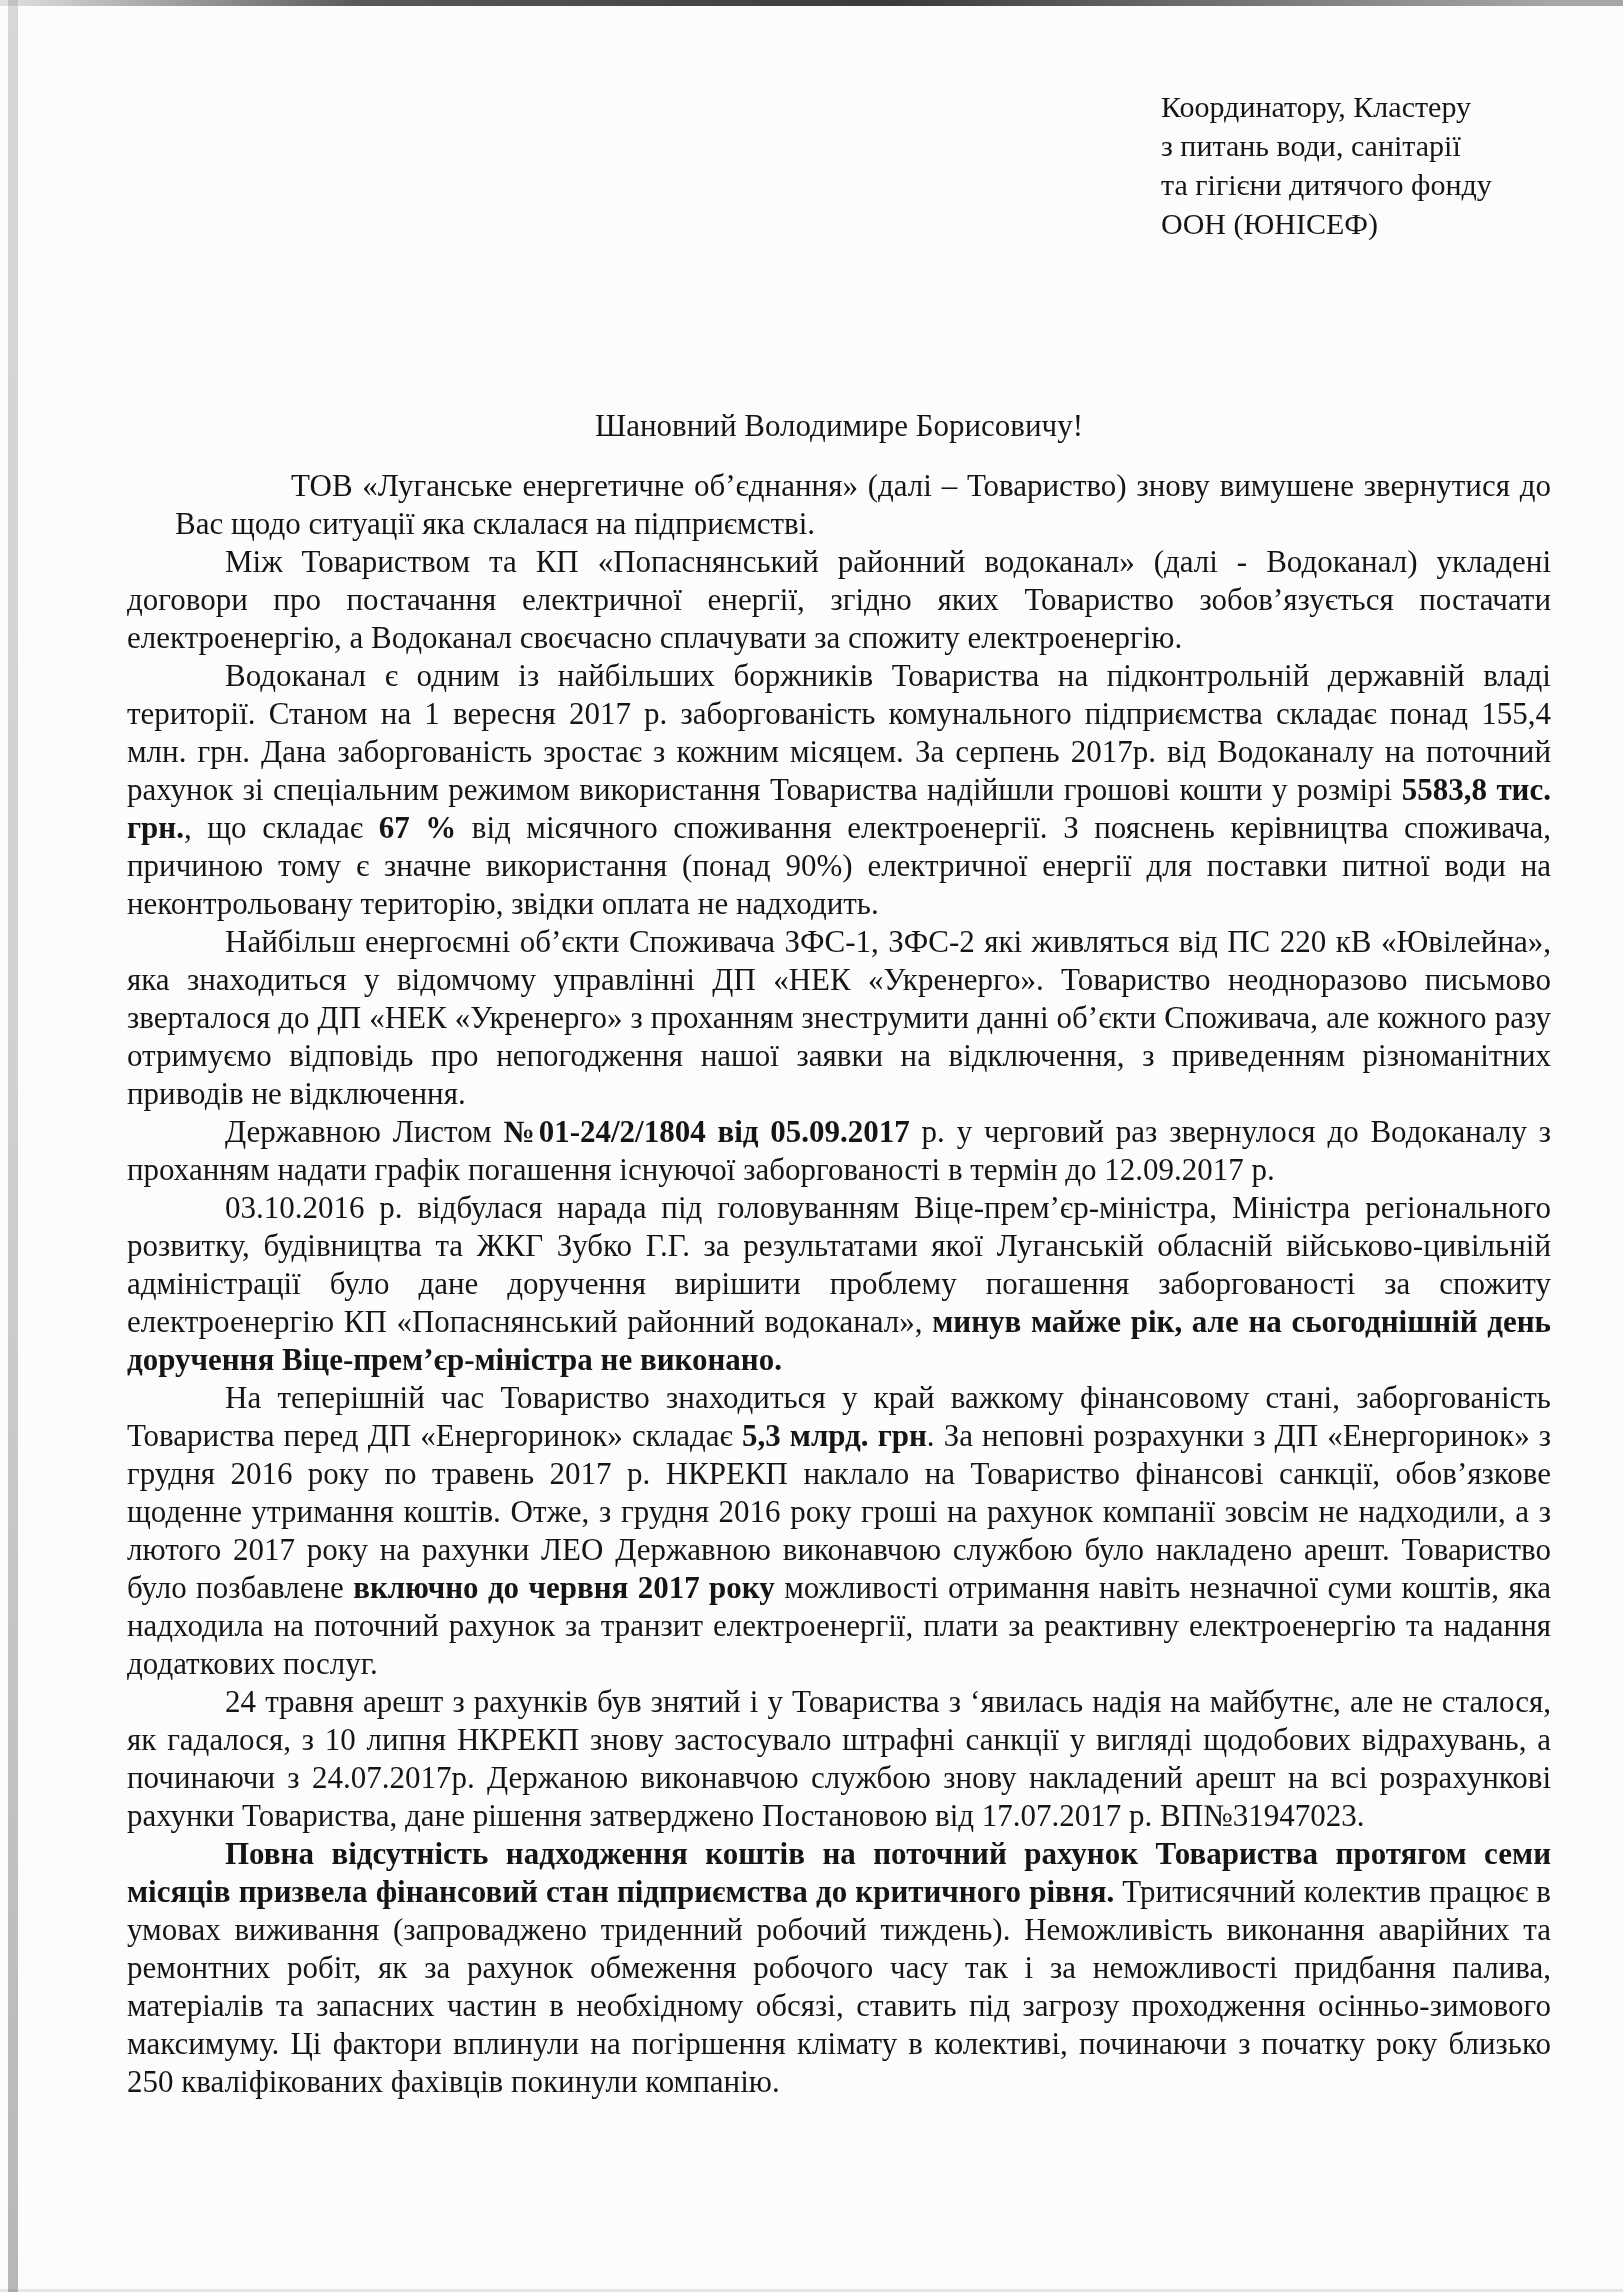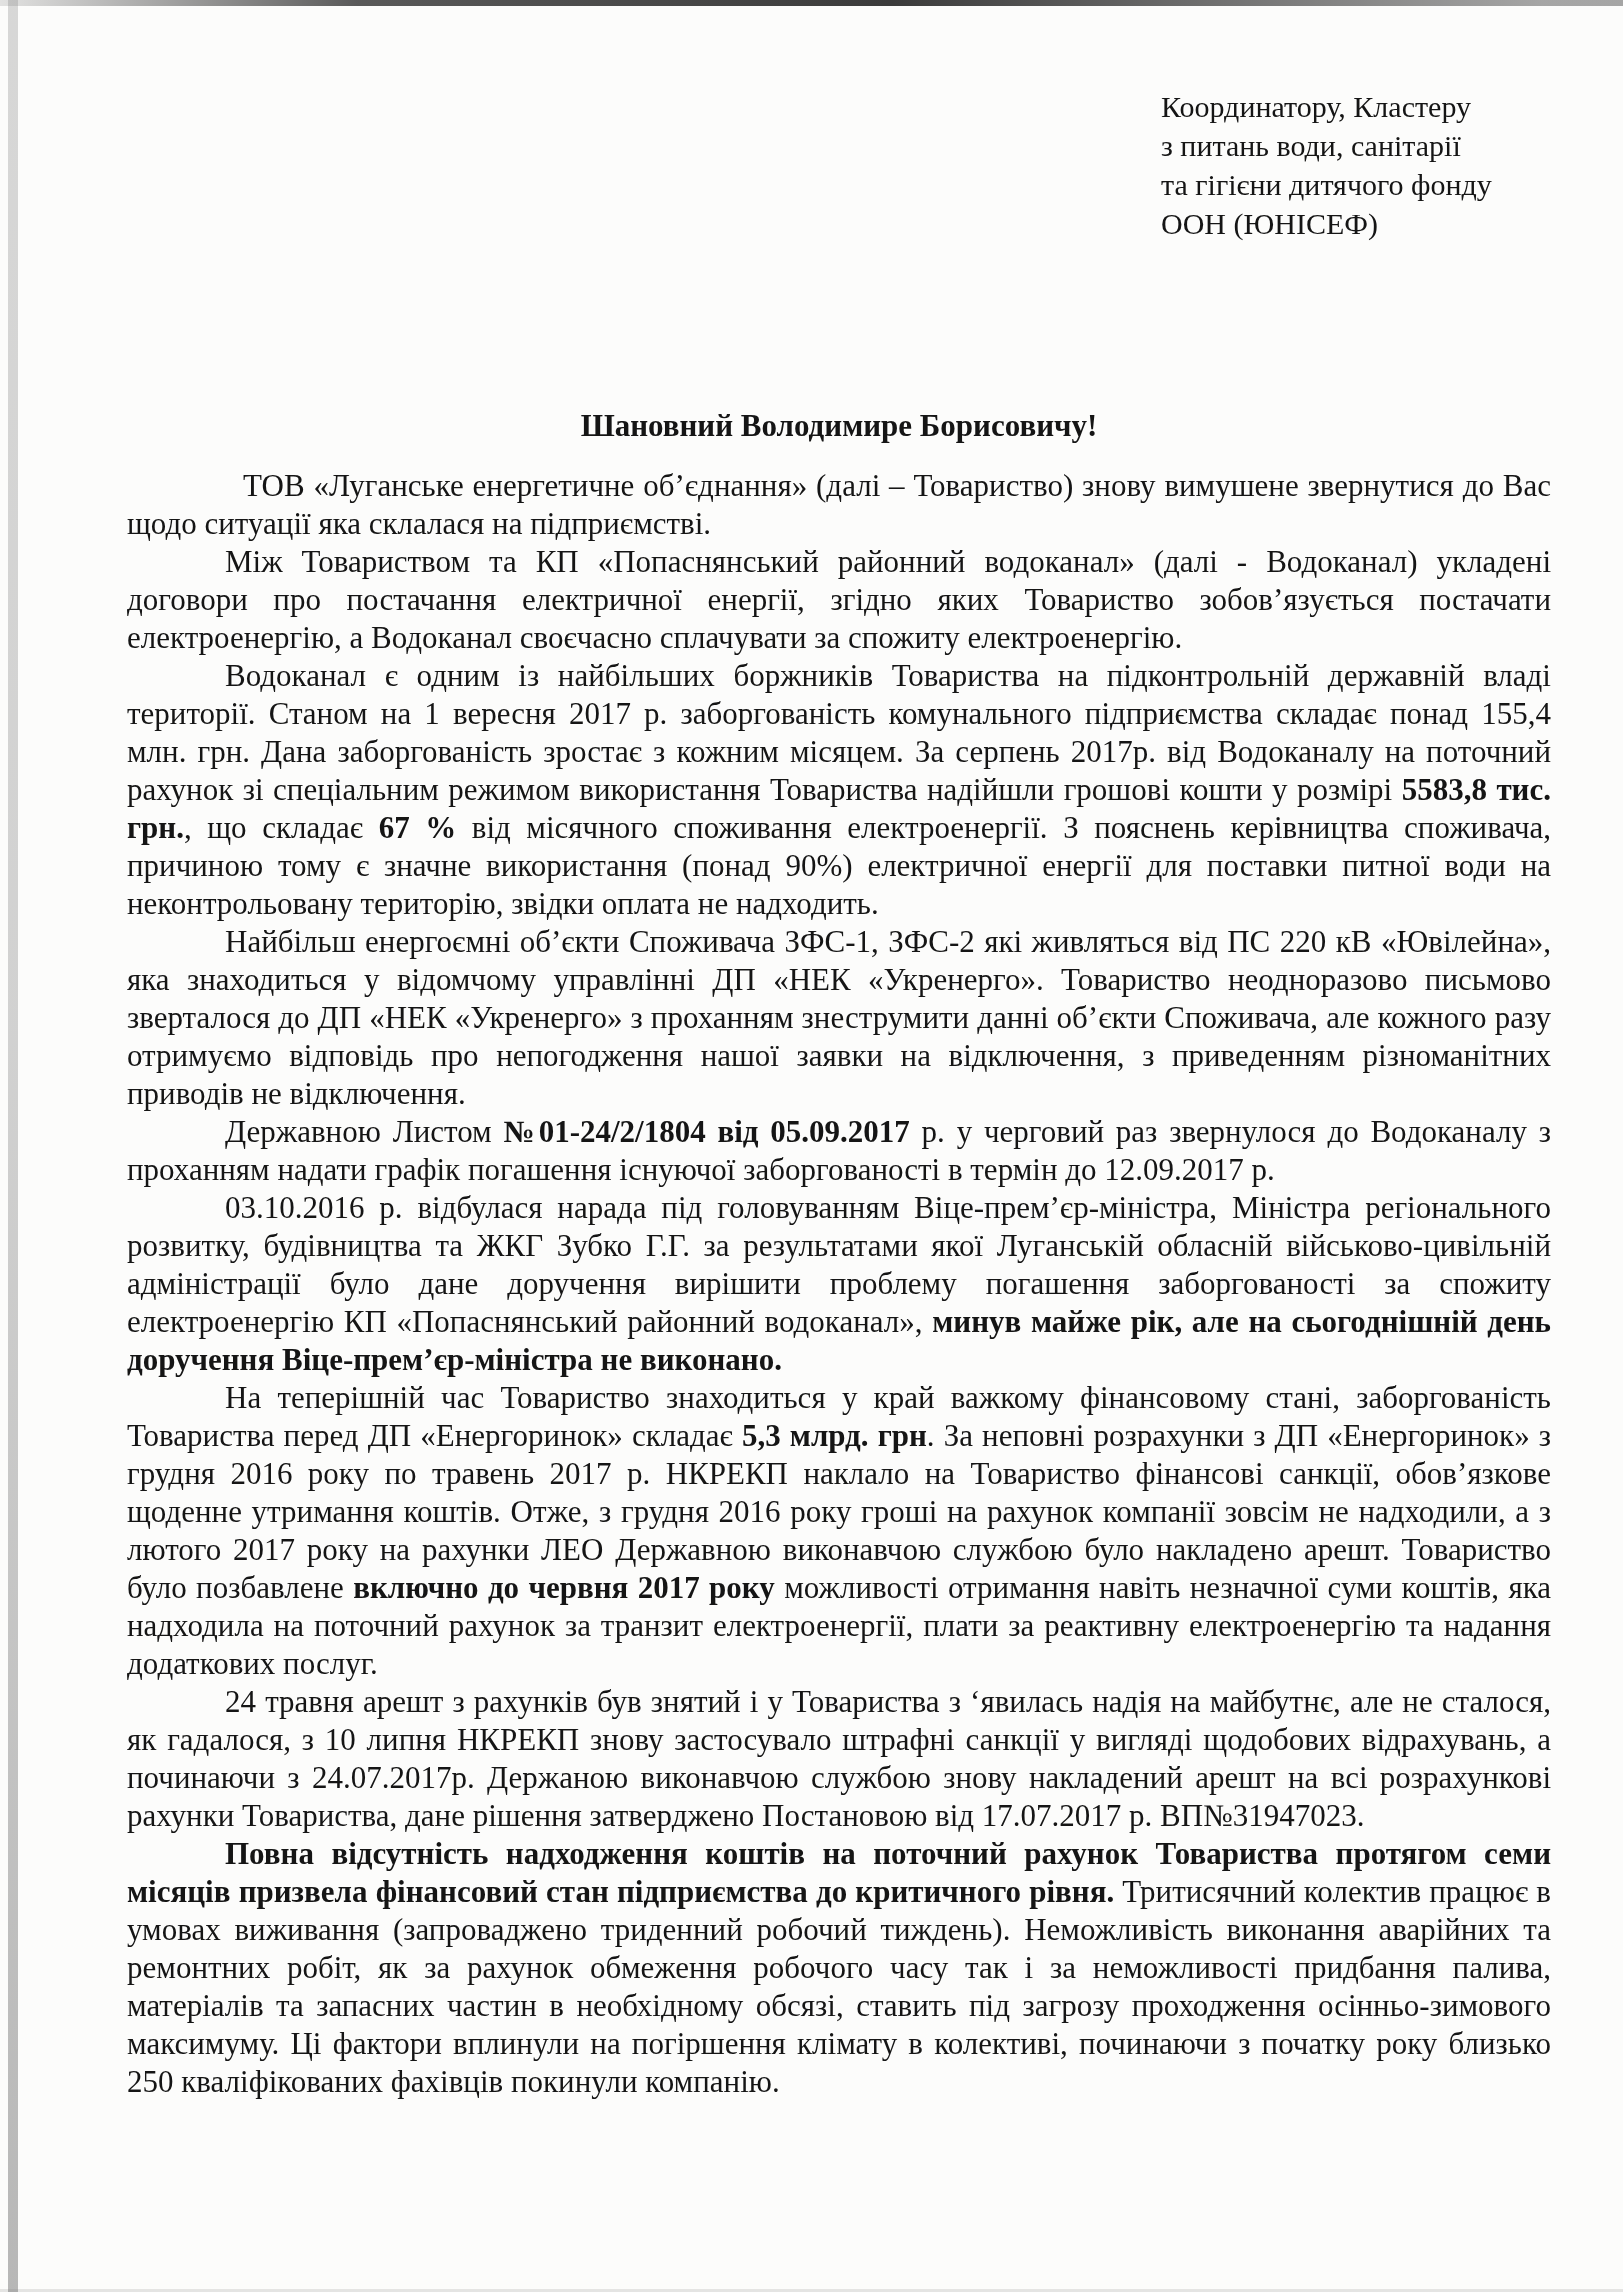--- a/index.html
+++ b/index.html
@@ -50,39 +50,40 @@
   .recipient .name {
     font-weight: bold;
   }
 
   .salutation {
     position: absolute;
     left: 127px;
     top: 408px;
     width: 1424px;
     text-align: center;
-    font-weight: bold;
+    font-weight: normal;
     font-size: 31px;
   }
 
   .letter-body {
     position: absolute;
     left: 127px;
     top: 467px;
     width: 1424px;
     font-size: 31px;
     line-height: 38px;
     text-align: justify;
   }
   .letter-body p {
     margin: 0;
     text-indent: 98px;
   }
   .letter-body p:first-child {
     text-indent: 116px;
+    margin-left: 48px;
   }
   .b {
     font-weight: bold;
   }
 </style>
 </head>
 <body>
 
 <div class="edge-top"></div>
 <div class="edge-left"></div>

